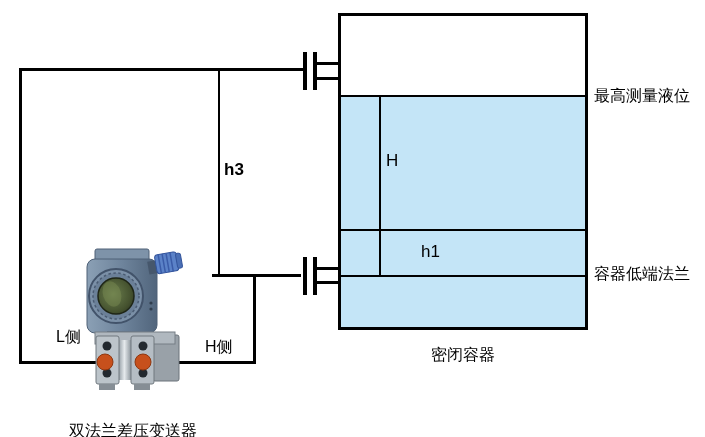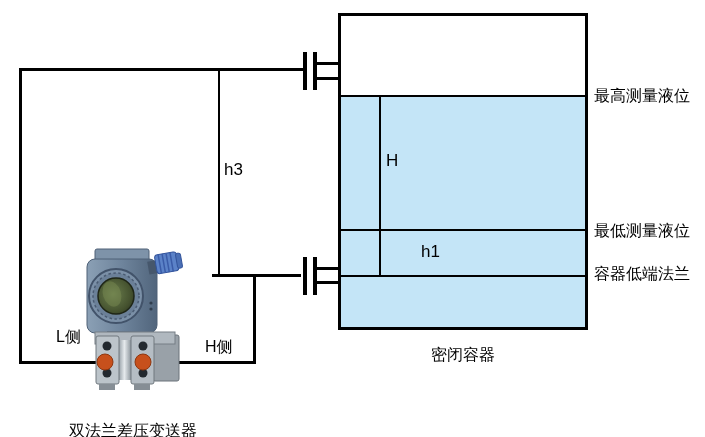--- a/index.html
+++ b/index.html
@@ -52,26 +52,25 @@
   </div>
 
   <div class="tank">
     <div class="liquid"></div>
     <div class="tline tline-max"></div>
     <div class="tline tline-min"></div>
     <div class="tline tline-flg"></div>
     <div class="tvline"></div>
   </div>
 
-  <div class="lbl dim z5" style="left:224px;top:160px;">h3</div>
+  <div class="lbl dim z5" style="left:224px;top:160px;font-weight:bold;">h3</div>
   <div class="lbl dim z5" style="left:386px;top:151px;">H</div>
   <div class="lbl dim z5" style="left:386px;top:242px;margin-left:35px;">h1</div>
 
   <div class="lbl z5" style="left:594px;top:87px;">最高测量液位</div>
-  <div class="lbl z5" style="left:594px;top:222px;">最低测量液位</div>
   <div class="lbl centered z5" style="left:338px;top:346px;width:250px;">密闭容器</div>
 
   <div class="lbl z5" style="left:594px;top:265px;">容器低端法兰</div>
   <div class="lbl centered z5" style="left:33px;top:402px;width:200px;margin-top:20px;">双法兰差压变送器</div>
   <div class="lbl z5" style="left:56px;top:328px;">L侧</div>
   <div class="lbl z5" style="left:174px;top:338px;margin-left:31px;">H侧</div>
 
   <svg class="device" width="150" height="150" viewBox="0 0 150 150">
     <defs>
       <linearGradient id="tbody" x1="0" y1="0" x2="1" y2="0">

